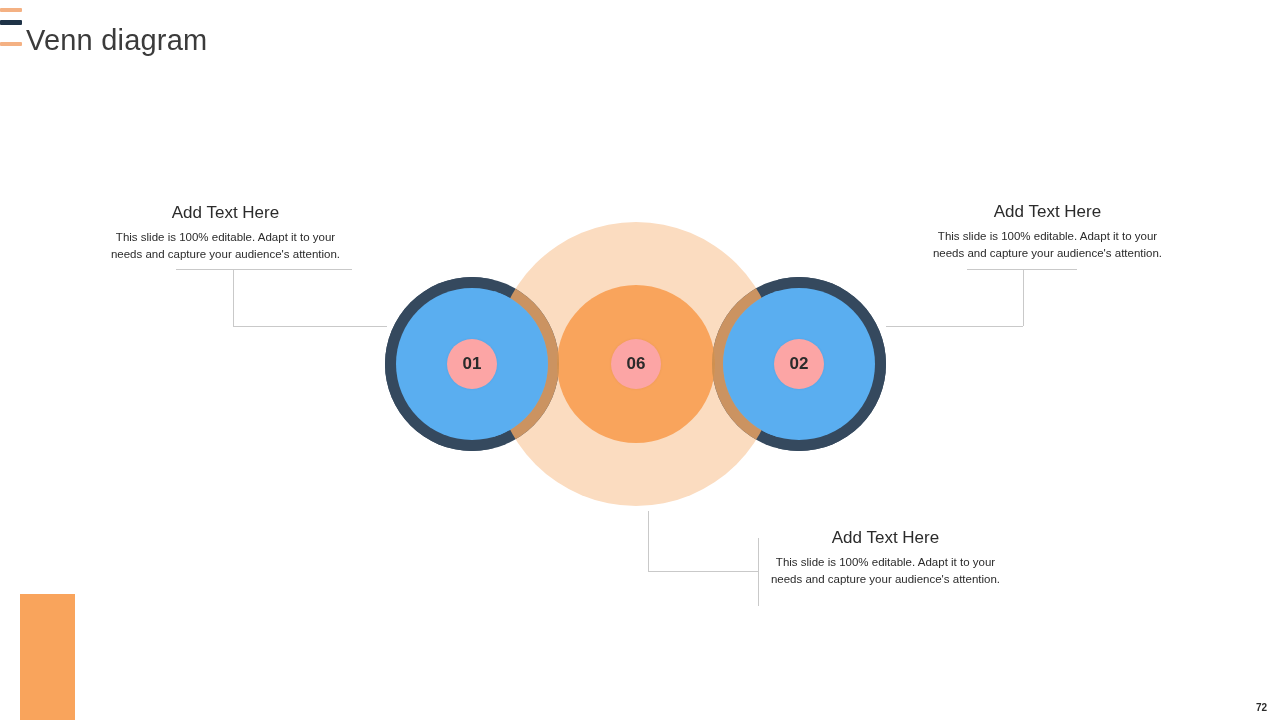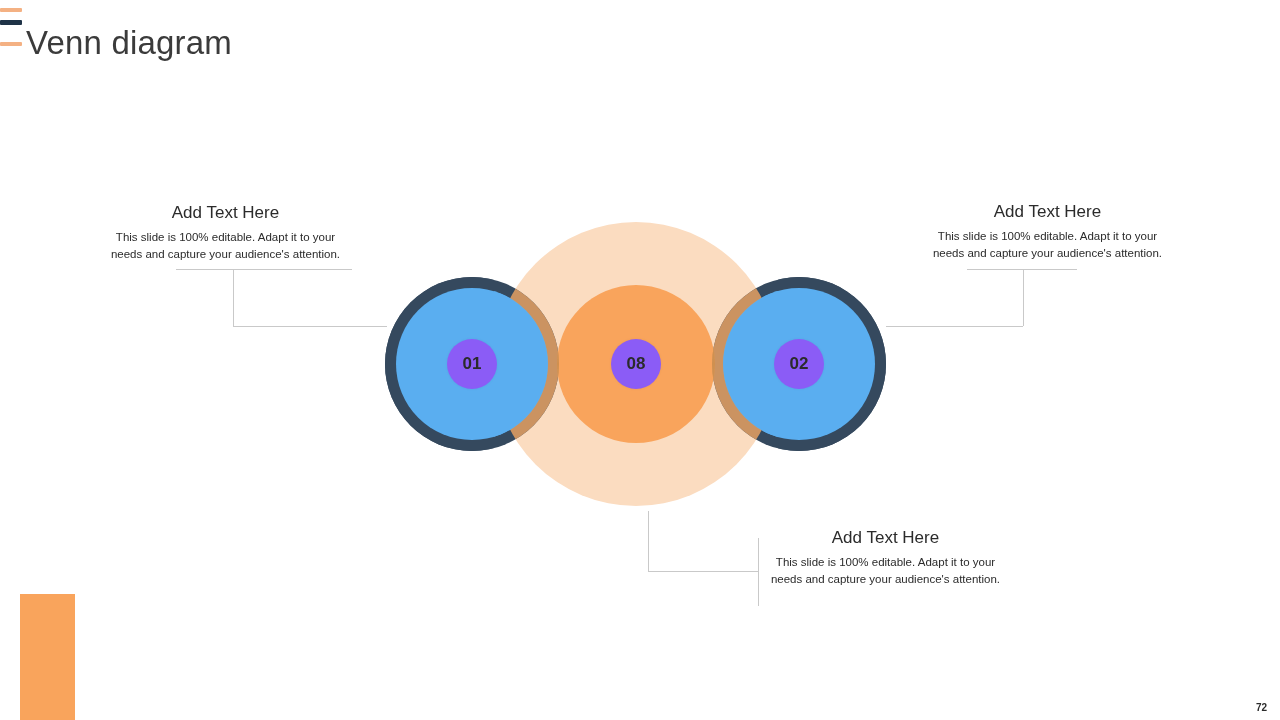--- a/index.html
+++ b/index.html
@@ -31,21 +31,21 @@
     border-radius: 1px;
   }
   #title-bar-top    { top: 8px;  background: #f4b183; }
   #title-bar-mid    { top: 20px; background: #1f3347; height: 5px; }
   #title-bar-bottom { top: 42px; background: #f4b183; }
 
   #page-title {
     position: absolute;
     left: 26px;
     top: 24px;
-    font-size: 33px;
+    font-size: 29px;
     font-weight: 400;
     color: #3b3b3b;
     letter-spacing: 0.2px;
     white-space: nowrap;
   }
 
   
   #venn-stage {
     position: absolute;
     left: 0;
@@ -97,21 +97,21 @@
     width: 255px;
     text-align: center;
   }
 
   
   .venn-number {
     position: absolute;
     width: 50px;
     height: 50px;
     border-radius: 50%;
-    background: #8b5cf6;
+    background: #fca5a5;
     display: flex;
     align-items: center;
     justify-content: center;
     font-size: 17px;
     font-weight: bold;
     color: #2b2b2b;
     box-shadow: 0 0 3px rgba(0,0,0,0.06);
   }
   #venn-number-1 { left: 447px; top: 339px; }
   #venn-number-2 { left: 611px; top: 339px; }
@@ -192,21 +192,21 @@
       <path d="M 385 200 L 494 200 L 494 528 L 385 528 Z" fill="#35495e"></path>
       <circle cx="472" cy="364" r="76" fill="#5aaef0"></circle>
     </g>
     <g clip-path="url(#clip-right-navy)">
       <path d="M 778 200 L 890 200 L 890 528 L 778 528 Z" fill="#35495e"></path>
       <circle cx="799" cy="364" r="76" fill="#5aaef0"></circle>
     </g>
   </svg>
 
   <div class="venn-number" id="venn-number-1">01</div>
-  <div class="venn-number" id="venn-number-2">08</div>
+  <div class="venn-number" id="venn-number-2">06</div>
   <div class="venn-number" id="venn-number-3">02</div>
 
   <div class="connector-line connector-h" style="left:176px; top:269px; width:176px;"></div>
   <div class="connector-line connector-v" style="left:233px; top:269px; height:57px;"></div>
   <div class="connector-line connector-h" style="left:233px; top:326px; width:154px;"></div>
 
   <div class="connector-line connector-h" style="left:967px; top:269px; width:110px;"></div>
   <div class="connector-line connector-v" style="left:1023px; top:269px; height:57px;"></div>
   <div class="connector-line connector-h" style="left:886px; top:326px; width:137px;"></div>
 

